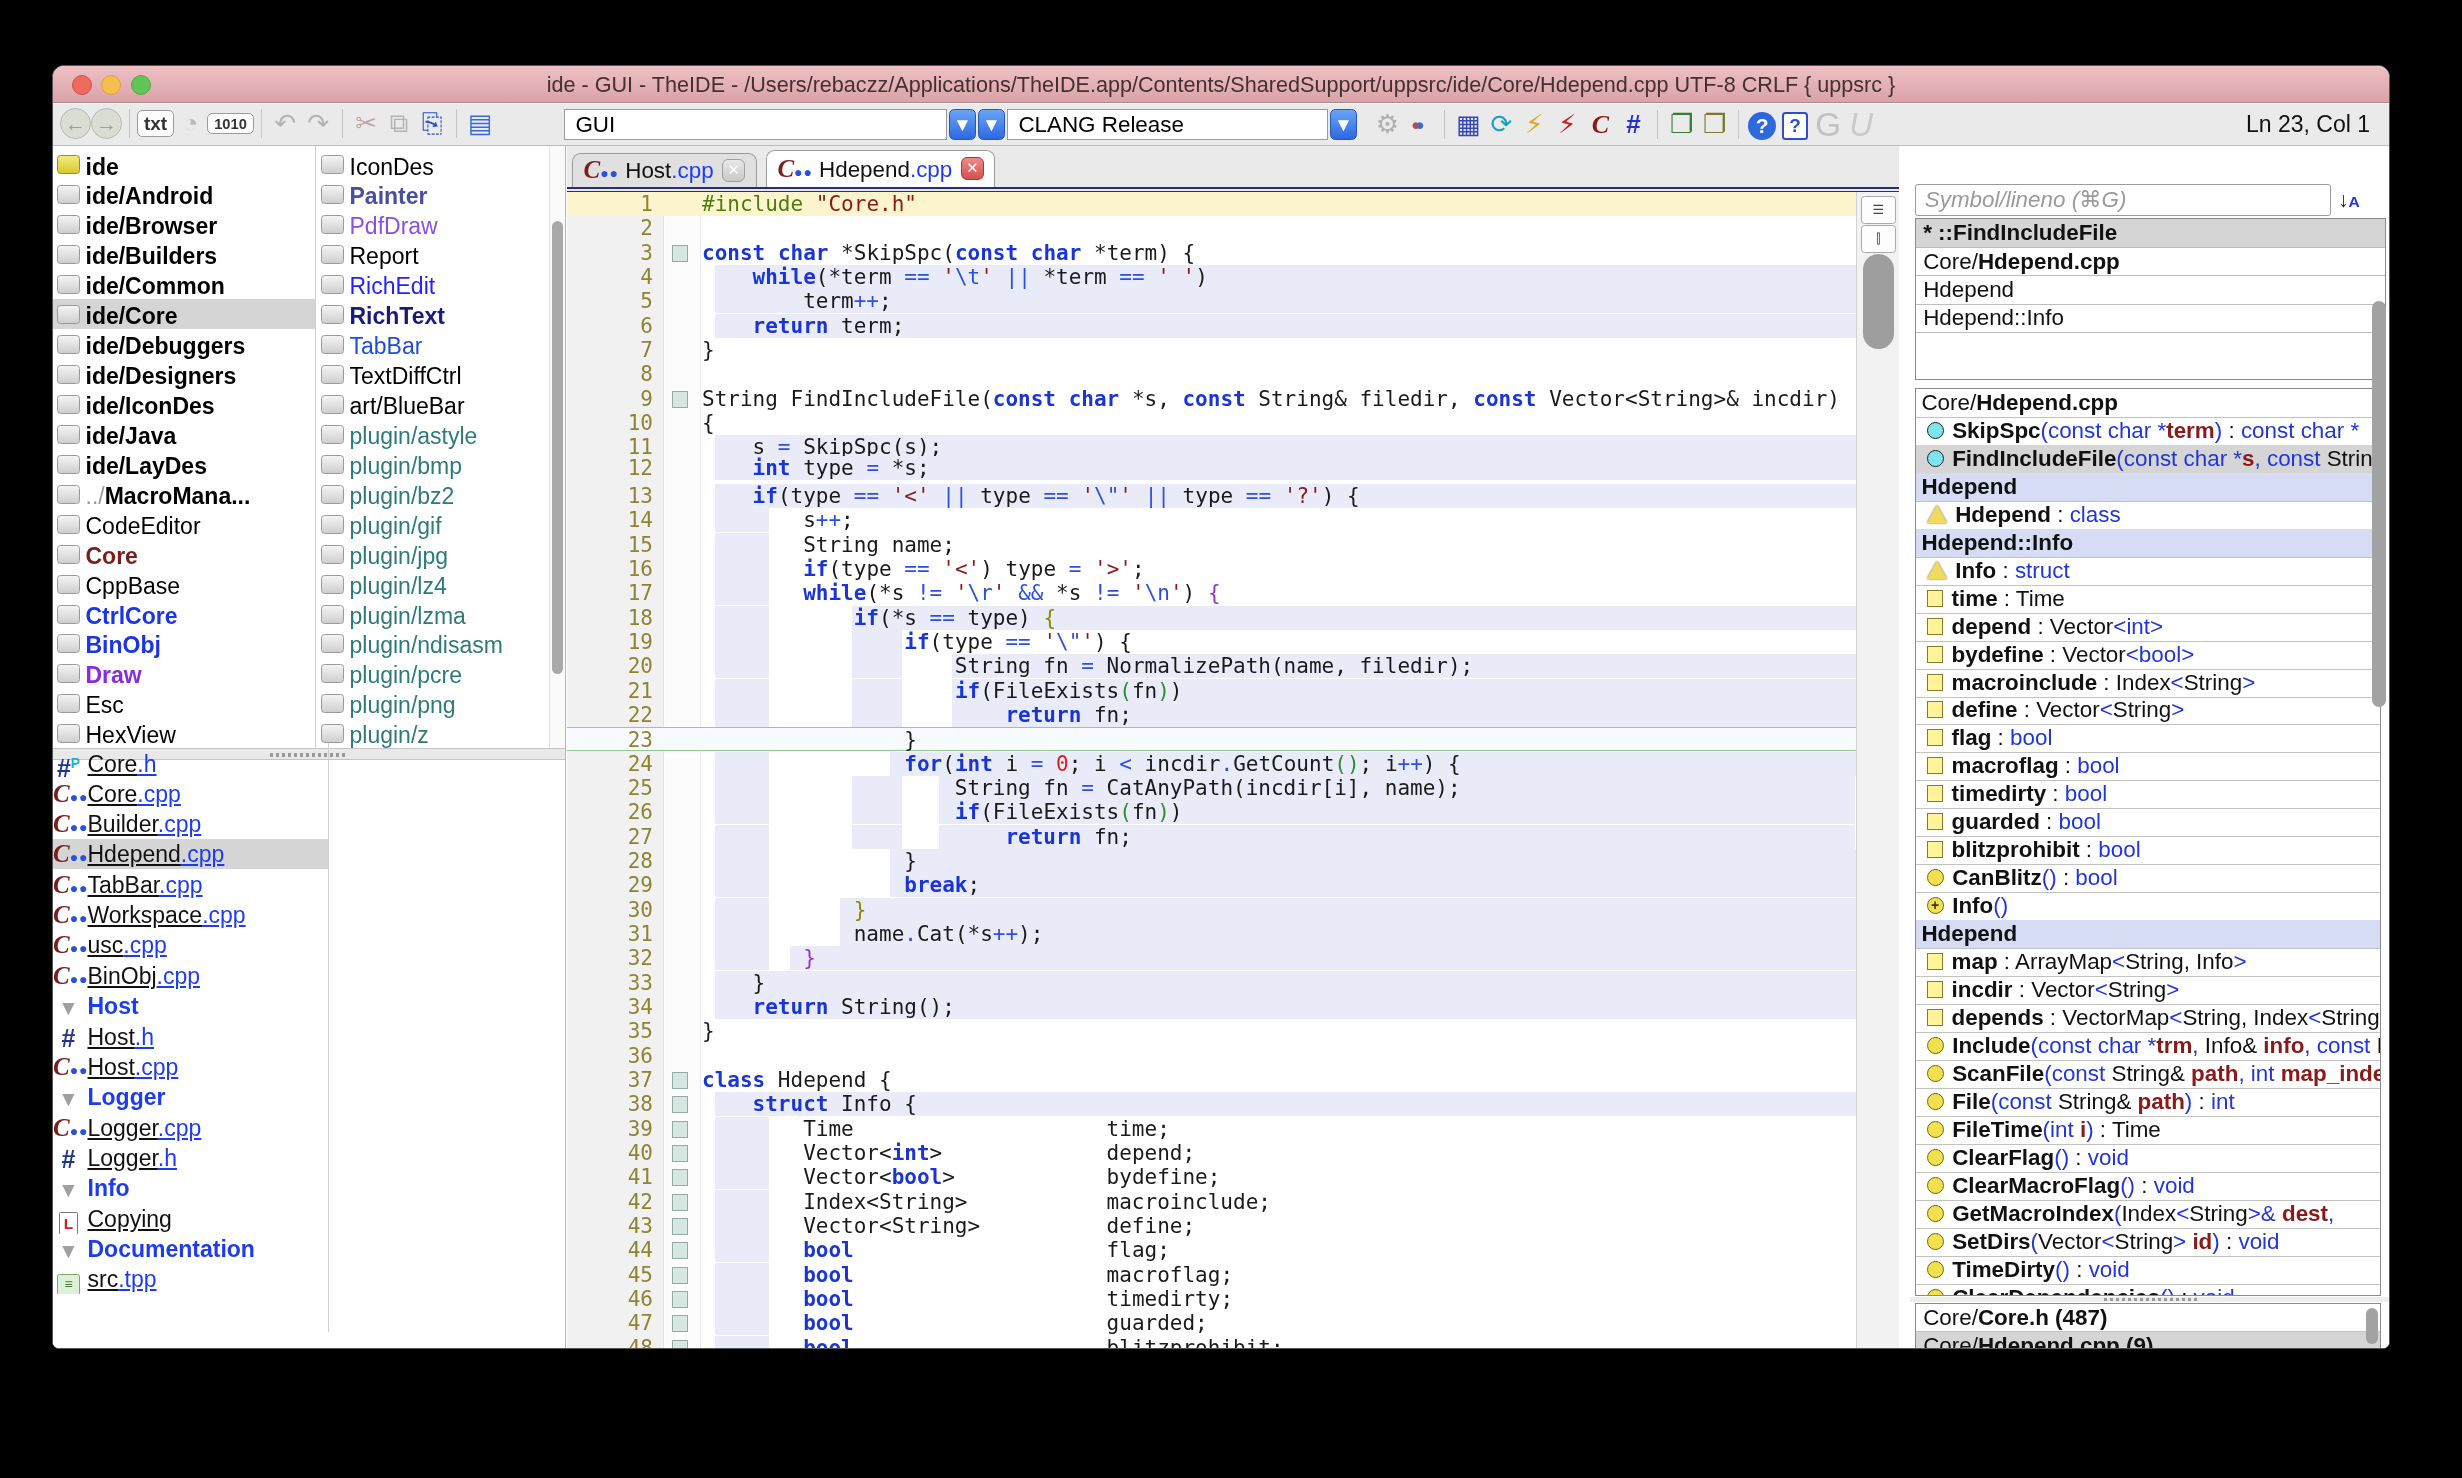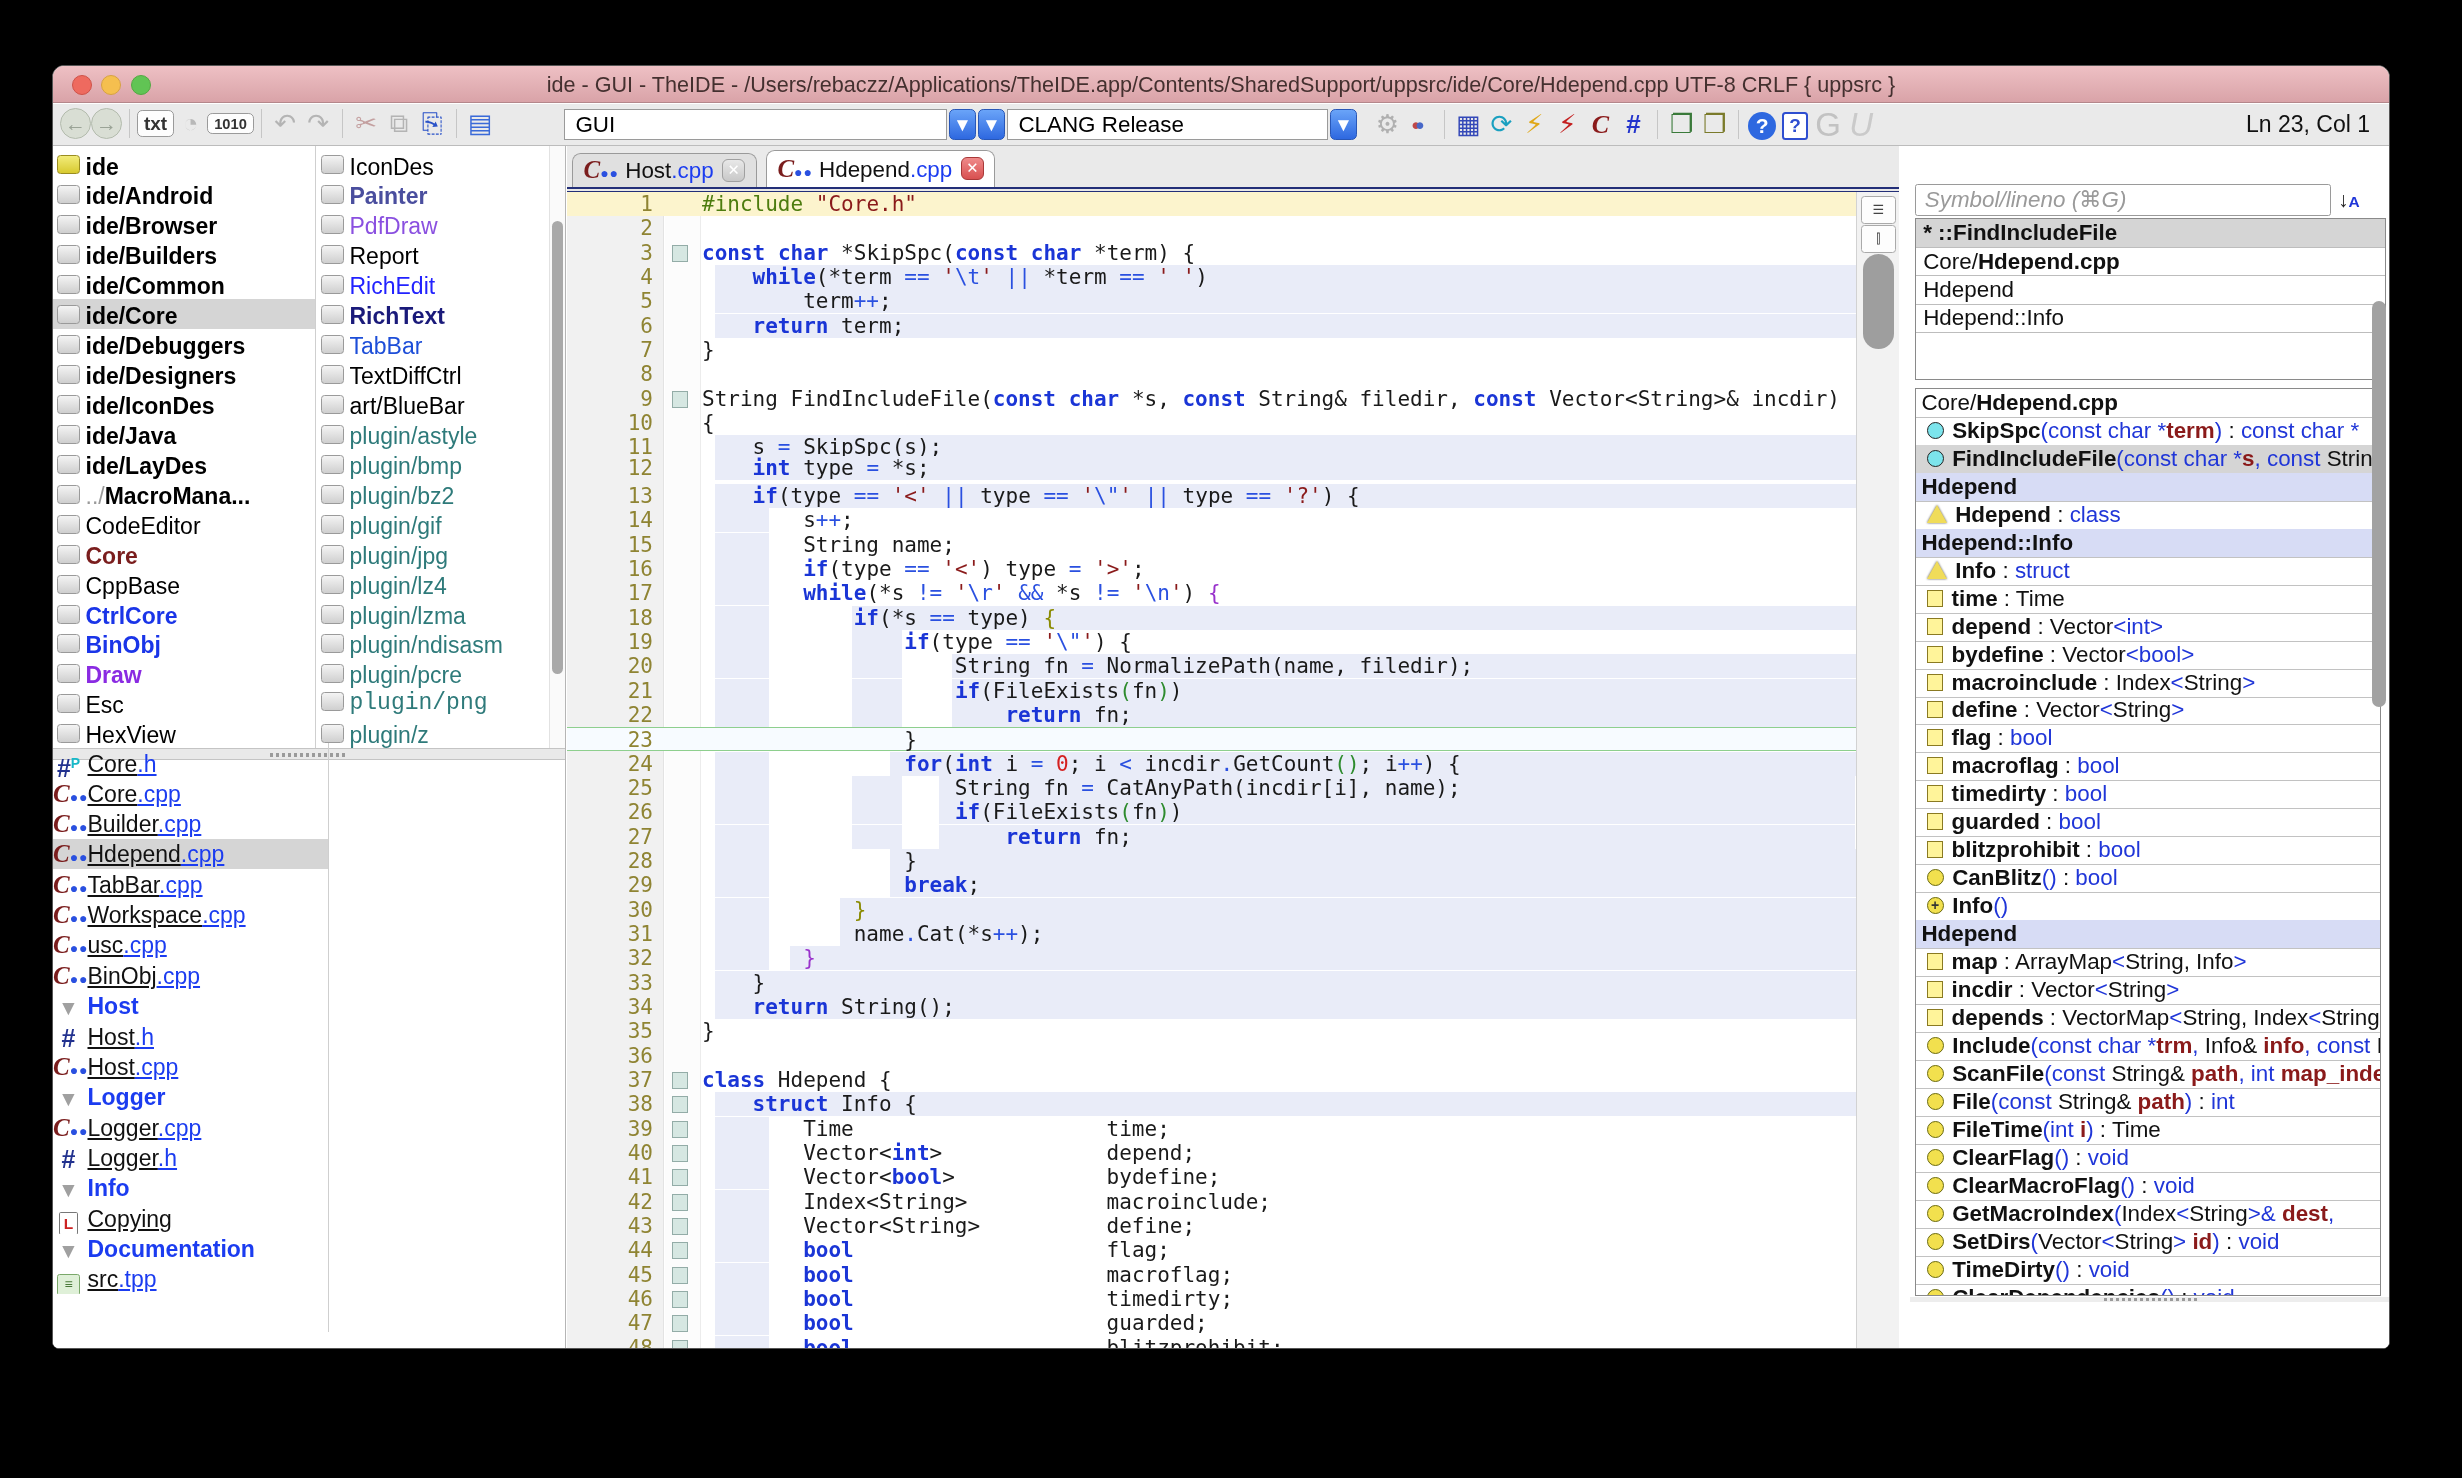--- a/index.html
+++ b/index.html
@@ -167,21 +167,21 @@
             <div class="prow" style="top: 243px; left: 264px; width: 238px;"><span class="pkg-cube"></span><span class="plabel" style="color: rgb(0, 0, 0);">art/BlueBar</span></div>
             <div class="prow" style="top: 273px; left: 264px; width: 238px;"><span class="pkg-cube"></span><span class="plabel" style="color: rgb(46, 122, 122);">plugin/astyle</span></div>
             <div class="prow" style="top: 303px; left: 264px; width: 238px;"><span class="pkg-cube"></span><span class="plabel" style="color: rgb(46, 122, 122);">plugin/bmp</span></div>
             <div class="prow" style="top: 333px; left: 264px; width: 238px;"><span class="pkg-cube"></span><span class="plabel" style="color: rgb(46, 122, 122);">plugin/bz2</span></div>
             <div class="prow" style="top: 363px; left: 264px; width: 238px;"><span class="pkg-cube"></span><span class="plabel" style="color: rgb(46, 122, 122);">plugin/gif</span></div>
             <div class="prow" style="top: 393px; left: 264px; width: 238px;"><span class="pkg-cube"></span><span class="plabel" style="color: rgb(46, 122, 122);">plugin/jpg</span></div>
             <div class="prow" style="top: 423px; left: 264px; width: 238px;"><span class="pkg-cube"></span><span class="plabel" style="color: rgb(46, 122, 122);">plugin/lz4</span></div>
             <div class="prow" style="top: 453px; left: 264px; width: 238px;"><span class="pkg-cube"></span><span class="plabel" style="color: rgb(46, 122, 122);">plugin/lzma</span></div>
             <div class="prow" style="top: 482px; left: 264px; width: 238px;"><span class="pkg-cube"></span><span class="plabel" style="color: rgb(46, 122, 122);">plugin/ndisasm</span></div>
             <div class="prow" style="top: 512px; left: 264px; width: 238px;"><span class="pkg-cube"></span><span class="plabel" style="color: rgb(46, 122, 122);">plugin/pcre</span></div>
-            <div class="prow" style="top: 542px; left: 264px; width: 238px; font-family: Liberation Mono, monospace;"><span class="pkg-cube"></span><span class="plabel" style="color: rgb(46, 122, 122);">plugin/png</span></div>
+            <div class="prow" style="top: 542px; left: 264px; width: 238px;"><span class="pkg-cube"></span><span class="plabel" style="color: rgb(46, 122, 122);">plugin/png</span></div>
             <div class="prow" style="top: 572px; left: 264px; width: 238px;"><span class="pkg-cube"></span><span class="plabel" style="color: rgb(46, 122, 122);">plugin/z</span></div>
           </div>
         <div id="pkg-divider"></div>
         <div id="pkg-scroll">
             <div id="pkg-thumb"></div>
           </div>
       </div>
       <div id="hsplit">
           <div class="dots"></div>
         </div>
@@ -319,16 +319,23 @@
           <div class="mrow" style="top: 783px;"><span class="mico ico-mth"></span><span class="nb">ClearMacroFlag</span><span class="pb">()</span><span class="pt"> : </span><span class="pb">void</span></div>
           <div class="mrow" style="top: 811px;"><span class="mico ico-mth"></span><span class="nb">GetMacroIndex</span><span class="pb">(</span><span class="pt">Index</span><span class="pb">&lt;</span><span class="pt">String</span><span class="pb">&gt;&amp; </span><span class="pm">dest</span><span class="pb">,</span></div>
           <div class="mrow" style="top: 839px;"><span class="mico ico-mth"></span><span class="nb">SetDirs</span><span class="pb">(</span><span class="pt">Vector</span><span class="pb">&lt;</span><span class="pt">String</span><span class="pb">&gt; </span><span class="pm">id</span><span class="pb">)</span><span class="pt"> : </span><span class="pb">void</span></div>
           <div class="mrow" style="top: 867px;"><span class="mico ico-mth"></span><span class="nb">TimeDirty</span><span class="pb">()</span><span class="pt"> : </span><span class="pb">void</span></div>
           <div class="mrow" style="top: 895px;"><span class="mico ico-mth"></span><span class="nb">ClearDependencies</span><span class="pb">()</span><span class="pt"> : </span><span class="pb">void</span></div>
         </div>
       <div id="mem-thumb"></div>
       <div id="bsplit">
           <div class="dots"></div>
         </div>
+      <div id="botlist">
+        <div id="bot-rows">
+            <div class="brow" style="top: 0px;"><span>Core/</span><span style="font-weight:bold;">Core.h (487)</span></div>
+            <div class="brow sel-row" style="top: 28px;"><span>Core/</span><span style="font-weight:bold;">Hdepend.cpp (9)</span></div>
+          </div>
+        <div id="bot-thumb"></div>
+      </div>
     </div>
   </div>
 </div>
 
 
 </body></html>

